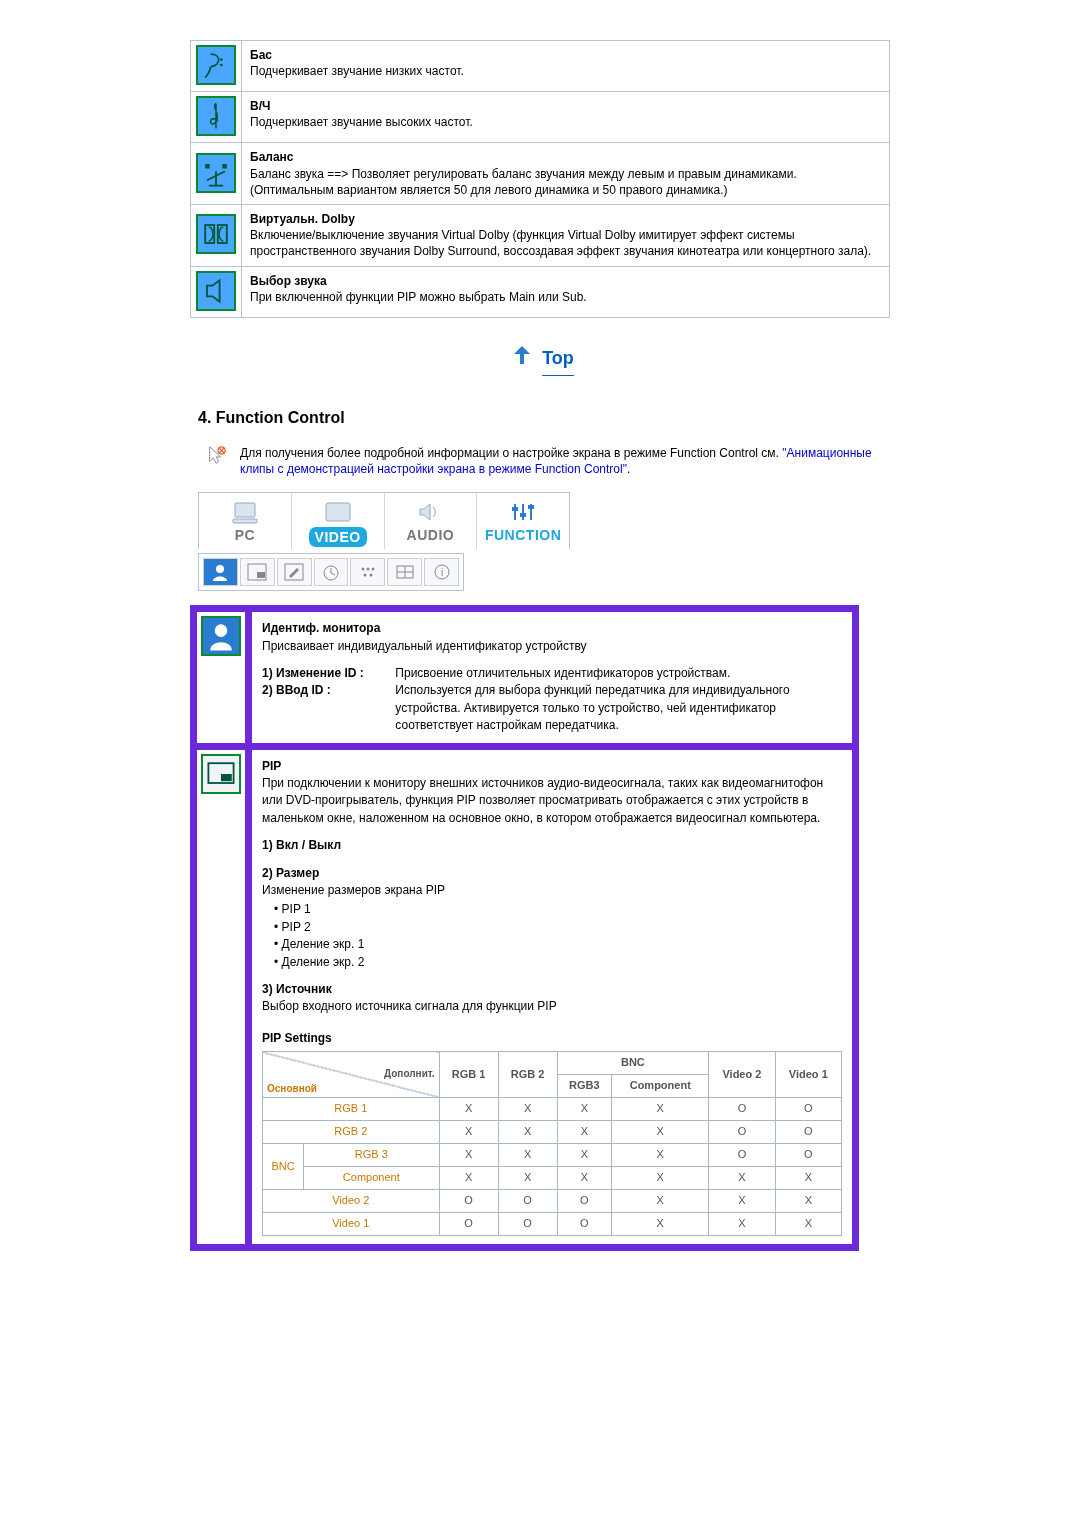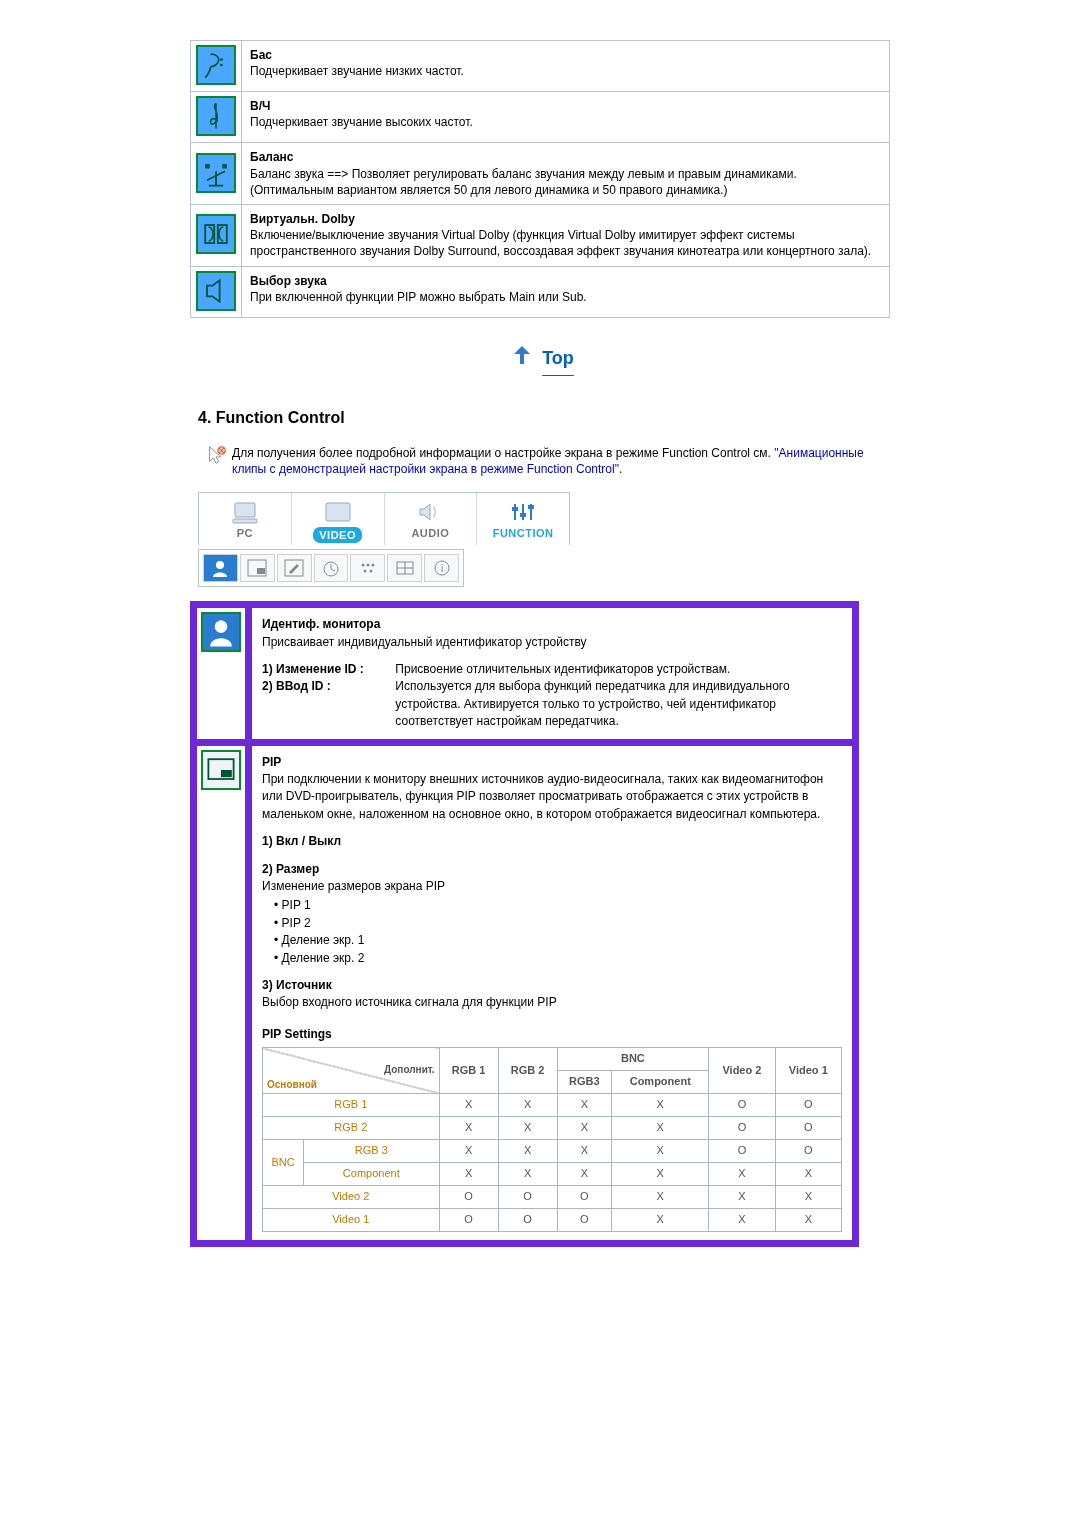--- a/index.html
+++ b/index.html
@@ -52,42 +52,42 @@
     font-weight: bold;
   }
   .section-heading {
     font-size: 16px;
     font-weight: bold;
     margin: 30px 0 18px 8px;
   }
   .info-row {
     display: flex;
     align-items: flex-start;
-    gap: 4px;
+    gap: 12px;
     margin-left: 16px;
     margin-bottom: 14px;
   }
   .cursor-icon {
     width: 22px; height: 22px; flex: 0 0 22px;
   }
   .info-text { font-size: 12px; line-height: 1.4; }
   .info-text a { color: #0000cc; text-decoration: none; }
   .tab-bar {
     display: flex;
     width: 370px;
     border: 1px solid #b8c4d6;
     border-bottom: none;
     margin-left: 8px;
     margin-top: 6px;
   }
   .tab {
     flex: 1;
     text-align: center;
     padding: 4px 0 2px 0;
-    font-size: 11px;
+    font-size: 14px;
     color: #777;
     border-right: 1px solid #d0d8e4;
   }
   .tab:last-child { border-right: none; }
   .tab .tab-icon { height: 30px; display:flex; align-items:center; justify-content:center; }
   .tab .tab-label { letter-spacing: 0.5px; font-weight: bold; }
   .tab.active-video .tab-label { background:#1ea8e0; color:#fff; padding: 2px 6px; display:inline-block;border-radius:7px; }
   .tab.active-function .tab-label { color:#1ea8e0; font-weight:bold; }
   .subicon-bar {
     display: flex;

